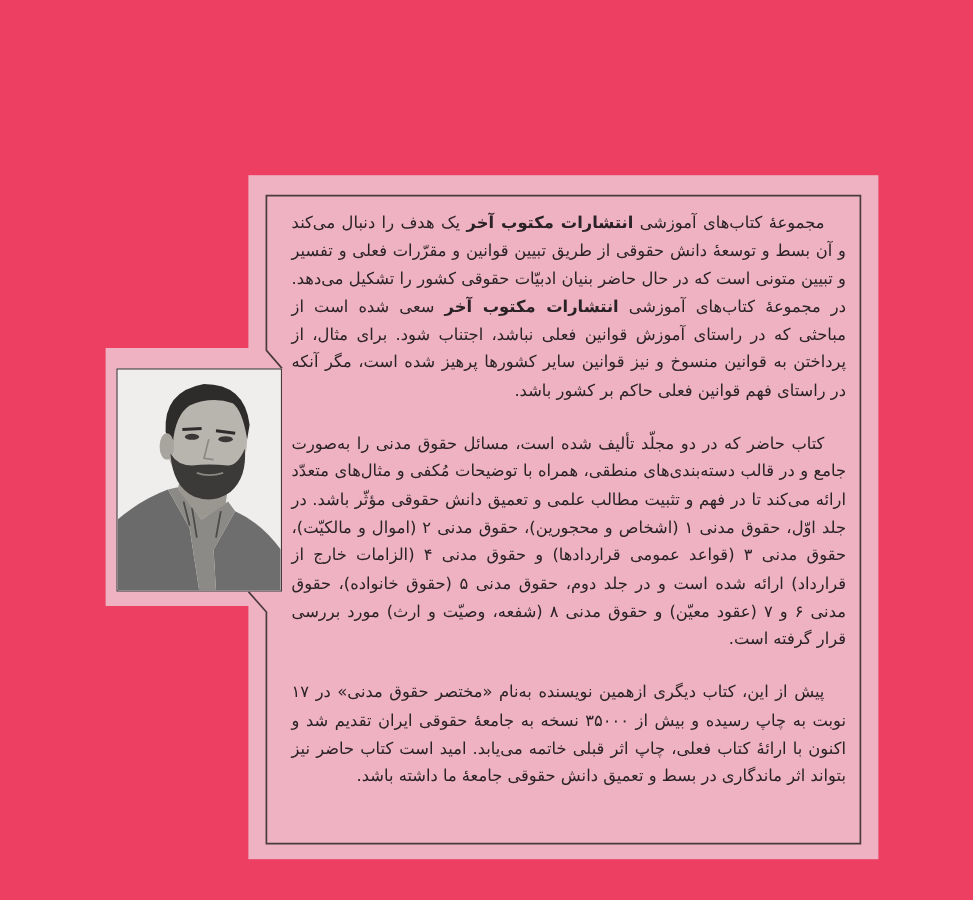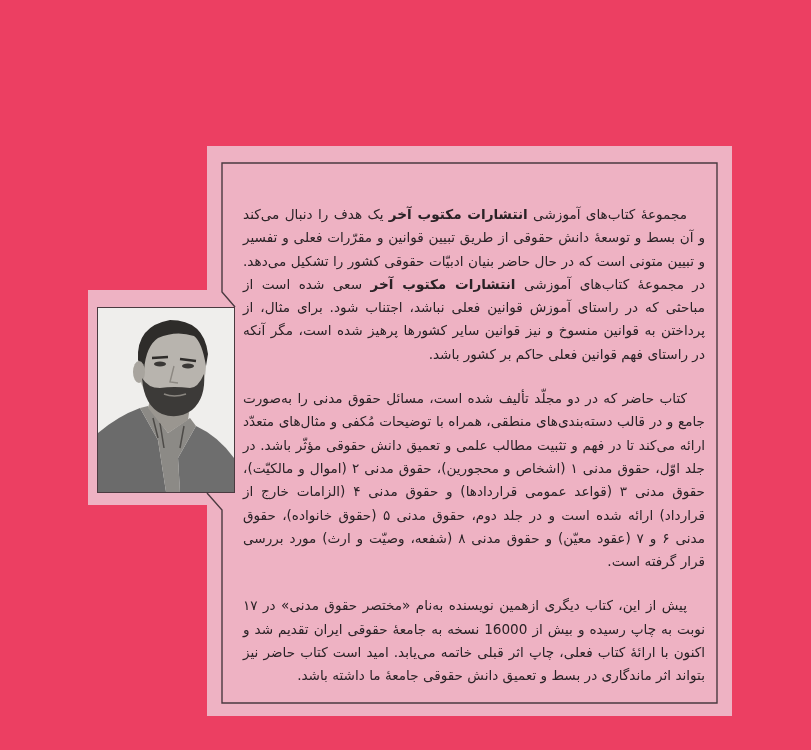--- a/index.html
+++ b/index.html
@@ -21,21 +21,21 @@
     .border-svg { position: absolute; left: 0; top: 0; width: 811px; height: 750px; pointer-events: none; }
     .photo-frame {
       position: absolute; left: 97px; top: 307px; width: 138px; height: 186px;
       border: 1px solid #4a3a40; box-sizing: border-box;
       background: #f2f1ef; overflow: hidden;
     }
     .text-area {
       position: absolute; left: 243px; top: 175px; width: 462px;
       direction: rtl; text-align: justify;
       color: #2a2226;
-      font-size: 13.6px; line-height: 23.3px; margin-top: 28px;
+      font-size: 13.6px; line-height: 23.3px;
     }
     .text-area p { margin: 0 0 21px 0; text-align-last: right; }
     .text-area p.indent { text-indent: 18px; }
     .bold { font-weight: bold; }
   </style>
 </head>
 <body>
 
 <div class="cover"></div>
 
@@ -71,14 +71,14 @@
     <path d="M44,70 Q46,98 64,106 Q80,112 94,102 Q108,90 106,66 Q100,80 92,80 Q76,78 62,80 Q50,80 44,70 Z" fill="#3c3a38"></path>
     <path d="M66,86 Q76,90 88,86" stroke="#8a8680" stroke-width="1.5" fill="none"></path>
 
     <path d="M76,58 L72,74 L80,75" stroke="#8c8882" stroke-width="1.4" fill="none"></path>
   </svg>
 </div>
 
 <div class="text-area">
   <p class="indent"><span>مجموعهٔ کتاب‌های آموزشی </span><span class="bold">انتشارات مکتوب آخر</span><span> یک هدف را دنبال می‌کند و آن بسط و توسعهٔ دانش حقوقی از طریق تبیین قوانین و مقرّرات فعلی و تفسیر و تبیین متونی است که در حال حاضر بنیان ادبیّات حقوقی کشور را تشکیل می‌دهد. در مجموعهٔ کتاب‌های آموزشی </span><span class="bold">انتشارات مکتوب آخر</span><span> سعی شده است از مباحثی که در راستای آموزش قوانین فعلی نباشد، اجتناب شود. برای مثال، از پرداختن به قوانین منسوخ و نیز قوانین سایر کشورها پرهیز شده است، مگر آنکه در راستای فهم قوانین فعلی حاکم بر کشور باشد.</span></p>
   <p class="indent"><span>کتاب حاضر که در دو مجلّد تألیف شده است، مسائل حقوق مدنی را به‌صورت جامع و در قالب دسته‌بندی‌های منطقی، همراه با توضیحات مُکفی و مثال‌های متعدّد ارائه می‌کند تا در فهم و تثبیت مطالب علمی و تعمیق دانش حقوقی مؤثّر باشد. در جلد اوّل، حقوق مدنی ۱ (اشخاص و محجورین)، حقوق مدنی ۲ (اموال و مالکیّت)، حقوق مدنی ۳ (قواعد عمومی قراردادها) و حقوق مدنی ۴ (الزامات خارج از قرارداد) ارائه شده است و در جلد دوم، حقوق مدنی ۵ (حقوق خانواده)، حقوق مدنی ۶ و ۷ (عقود معیّن) و حقوق مدنی ۸ (شفعه، وصیّت و ارث) مورد بررسی قرار گرفته است.</span></p>
-  <p class="indent"><span>پیش از این، کتاب دیگری ازهمین نویسنده به‌نام «مختصر حقوق مدنی» در ۱۷ نوبت به چاپ رسیده و بیش از 16000 نسخه به جامعهٔ حقوقی ایران تقدیم شد و اکنون با ارائهٔ کتاب فعلی، چاپ اثر قبلی خاتمه می‌یابد. امید است کتاب حاضر نیز بتواند اثر ماندگاری در بسط و تعمیق دانش حقوقی جامعهٔ ما داشته باشد.</span></p>
+  <p class="indent"><span>پیش از این، کتاب دیگری ازهمین نویسنده به‌نام «مختصر حقوق مدنی» در ۱۷ نوبت به چاپ رسیده و بیش از ۳۵۰۰۰ نسخه به جامعهٔ حقوقی ایران تقدیم شد و اکنون با ارائهٔ کتاب فعلی، چاپ اثر قبلی خاتمه می‌یابد. امید است کتاب حاضر نیز بتواند اثر ماندگاری در بسط و تعمیق دانش حقوقی جامعهٔ ما داشته باشد.</span></p>
 </div>
 
 </body></html>

